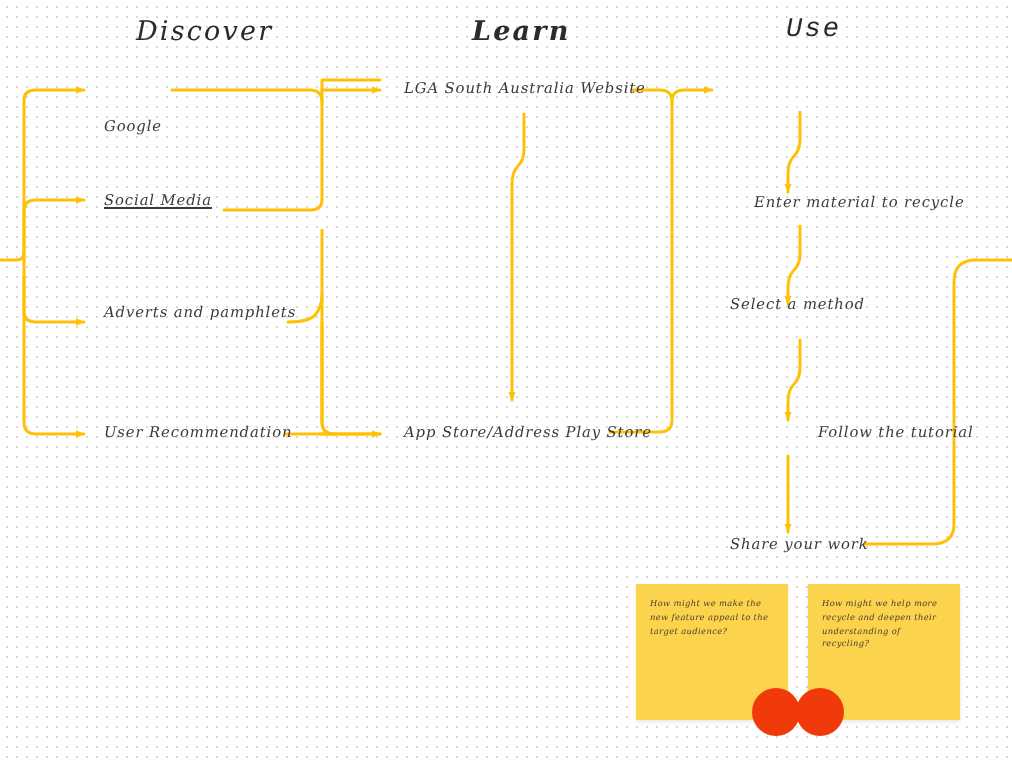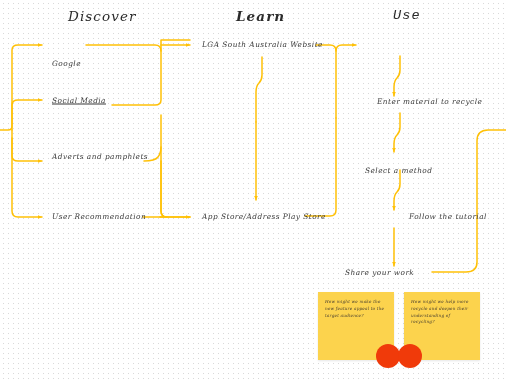--- a/index.html
+++ b/index.html
@@ -121,23 +121,23 @@
 
   <div class="node-label" style="left:52px; top:44px;margin-top:19px;">Google</div>
   <div class="node-label" style="left:52px; top:100px;text-decoration:underline;">Social Media</div>
   <div class="node-label" style="left:52px; top:156px;">Adverts and pamphlets</div>
   <div class="node-label" style="left:52px; top:216px;">User Recommendation</div>
 
   <div class="node-label" style="left:202px; top:44px;">LGA South Australia Website</div>
   <div class="node-label" style="left:202px; top:216px;">App Store/Address Play Store</div>
 
   <div class="node-label" style="left:365px; top:101px;margin-left:12px;">Enter material to recycle</div>
-  <div class="node-label" style="left:365px; top:170px;">Select a method</div>
+  <div class="node-label" style="left:365px; top:152px;">Select a method</div>
   <div class="node-label" style="left:365px; top:216px;margin-left:44px;">Follow the tutorial</div>
-  <div class="node-label" style="left:345px; top:272px;text-align:right;">Share your work</div>
+  <div class="node-label" style="left:365px; top:272px;text-align:right;">Share your work</div>
 
   <div class="sticky" style="left:318px; top:292px; width:76px; height:68px;">
     <div class="sticky-text">How might we make the new feature appeal to the target audience?</div>
     <div class="dot" style="left:58px; top:52px;"></div>
   </div>
 
   <div class="sticky" style="left:404px; top:292px; width:76px; height:68px;">
     <div class="sticky-text">How might we help more recycle and deepen their understanding of recycling?</div>
     <div class="dot" style="left:-6px; top:52px;"></div>
   </div>

